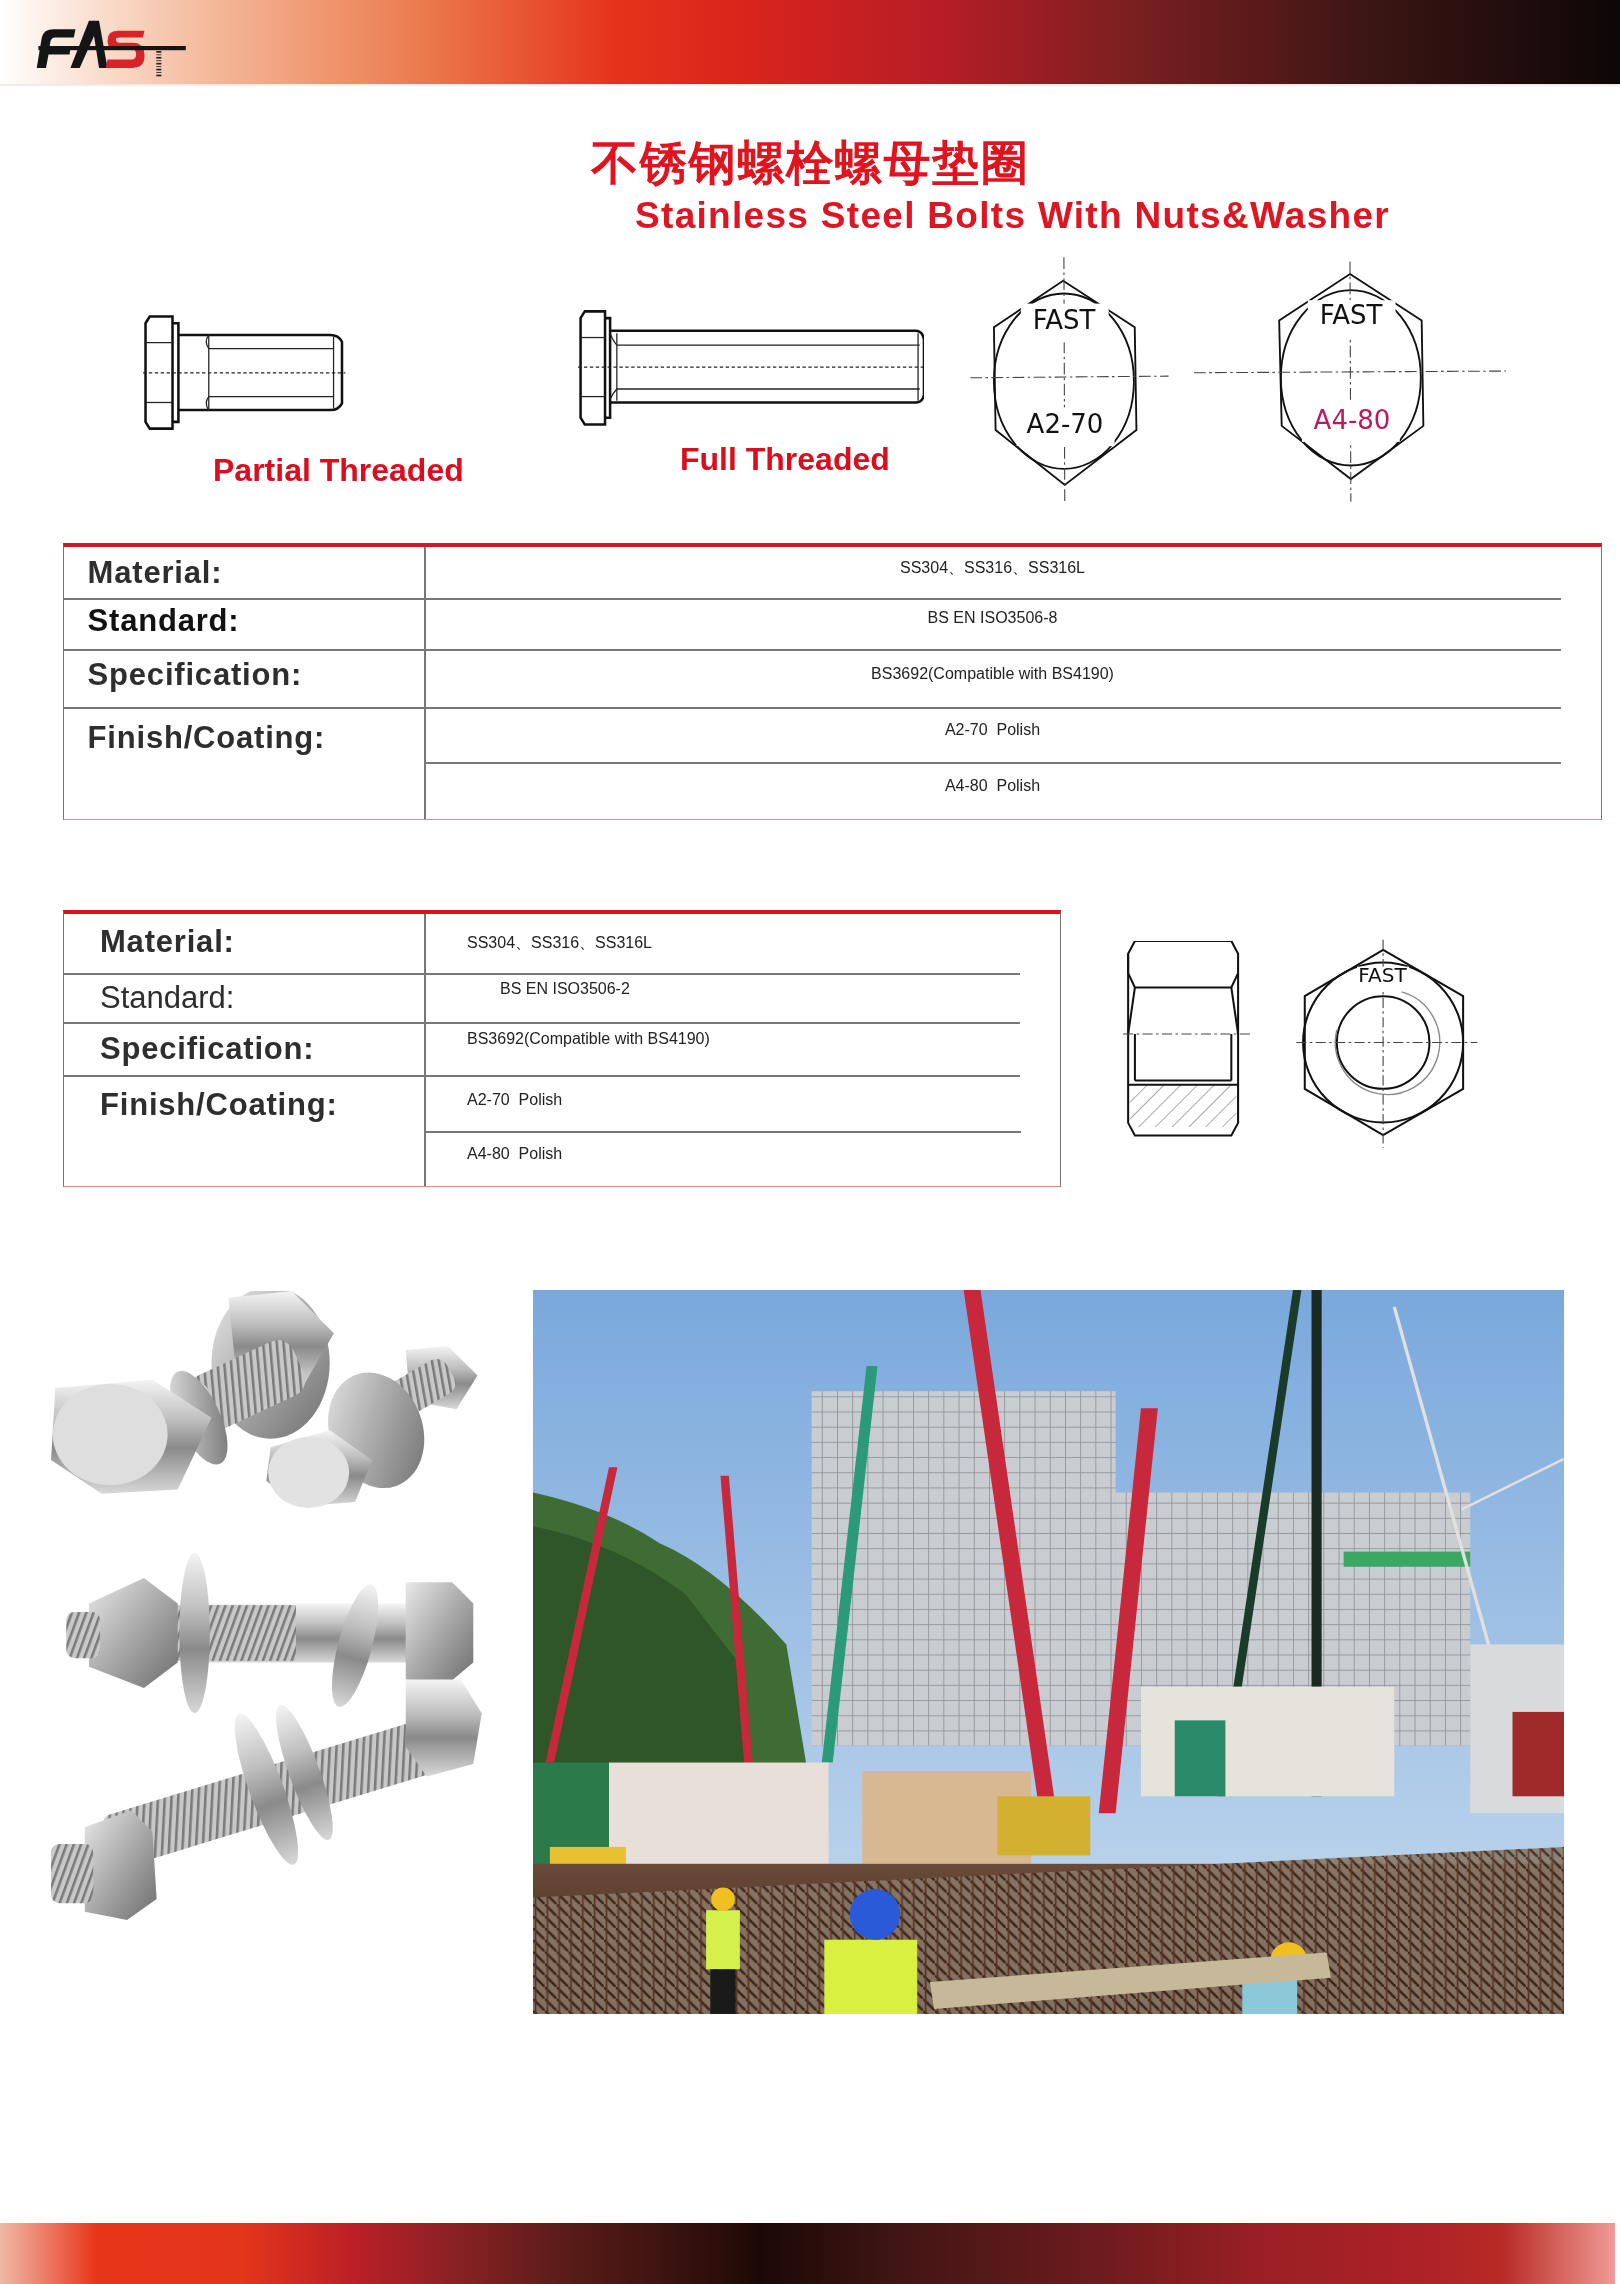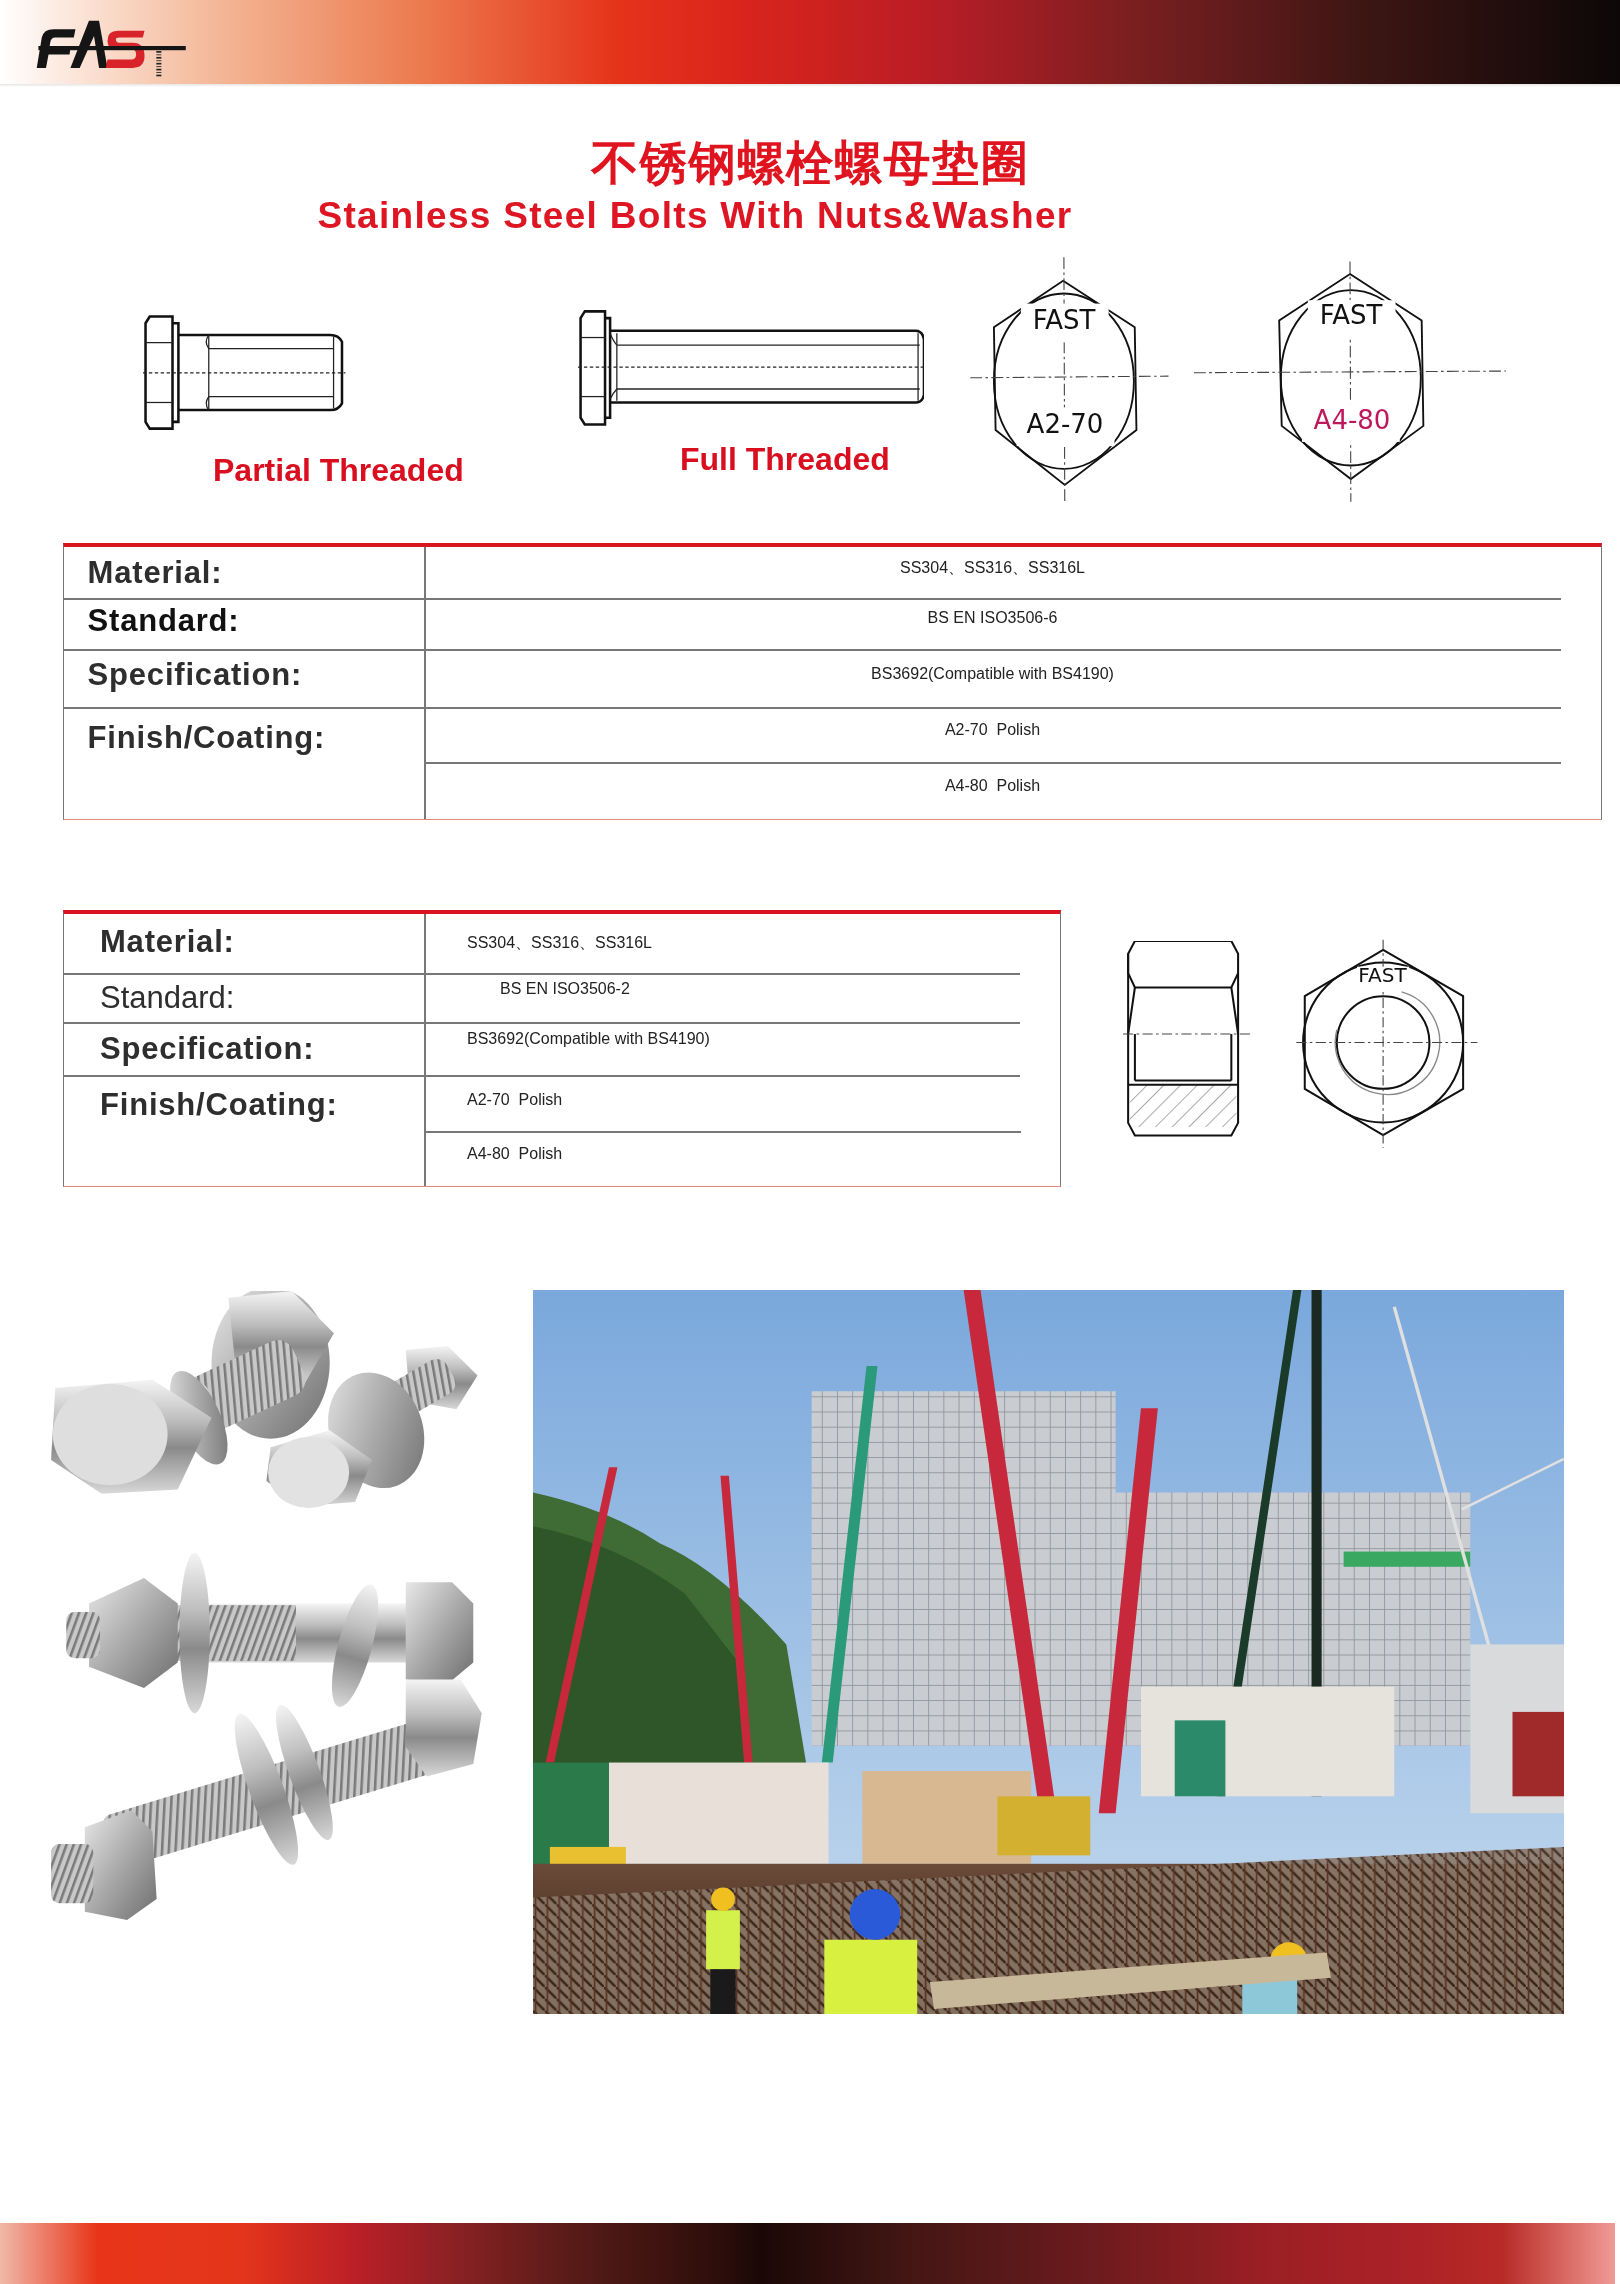--- a/index.html
+++ b/index.html
@@ -15,21 +15,21 @@
 
   .logo { left: 30px; top: 11.8px; width: 160px; height: 68px; }
 
   
   .title-cn {
     left: 0; width: 1621px; top: 133px; text-align: center;
     font-family: "DejaVu Sans", sans-serif; font-weight: bold; font-size: 47px; color: #e0141f; letter-spacing: 1.7px;
     line-height: 59px;
   }
   .title-en {
-    left: 0; width: 1390px; top: 194px; text-align: center;
+    left: 0; width: 1390px; top: 194px; text-align: right;
     font-family: "Liberation Sans", sans-serif; font-weight: bold; font-size: 37px; color: #de1522; letter-spacing: 1.3px;
     line-height: 44px;
   }
 
   .drawing-label {
     font-family: "Liberation Sans", sans-serif; font-weight: bold; color: #d90f1f; font-size: 32px; white-space: nowrap;
   }
 
   
   .spec-table { border-top: 4.2px solid #d7141f; border-bottom: 1.7px solid #e48a80; padding-left: 40px; }
@@ -162,21 +162,21 @@
   <div class="hline" style="left:0; top:102px; width:1497px;"></div>
   <div class="hline" style="left:0; top:160px; width:1497px;"></div>
   <div class="hline" style="left:360px; top:215px; width:1137px;"></div>
 
   <div class="cell-label" style="left:23.6px; top:7.6px;">Material:</div>
   <div class="cell-label" style="left:23.6px; top:56px; color:#111;">Standard:</div>
   <div class="cell-label" style="left:23.6px; top:110px;">Specification:</div>
   <div class="cell-label" style="left:23.6px; top:173px;">Finish/Coating:</div>
 
   <div class="cell-value" style="left:361px; width:1135px; top:11px; text-align:center;">SS304、SS316、SS316L</div>
-  <div class="cell-value" style="left:361px; width:1135px; top:62px; text-align:center;">BS EN ISO3506-6</div>
+  <div class="cell-value" style="left:361px; width:1135px; top:62px; text-align:center;">BS EN ISO3506-8</div>
   <div class="cell-value" style="left:361px; width:1135px; top:118px; text-align:center;">BS3692(Compatible with BS4190)</div>
   <div class="cell-value" style="left:361px; width:1135px; top:174px; text-align:center; white-space:pre;">A2-70  Polish</div>
   <div class="cell-value" style="left:361px; width:1135px; top:230px; text-align:center; white-space:pre;">A4-80  Polish</div>
 </div>
 
 <div class="abs spec-table" style="left:63px; top:910px; width:956px; height:272px; border-left:1.7px solid #777; border-right:1.7px solid #777;">
   <div class="vline" style="left:360px; top:0; height:272px;"></div>
   <div class="hline" style="left:0; top:59px; width:956px;"></div>
   <div class="hline" style="left:0; top:108px; width:956px;"></div>
   <div class="hline" style="left:0; top:161px; width:956px;"></div>

